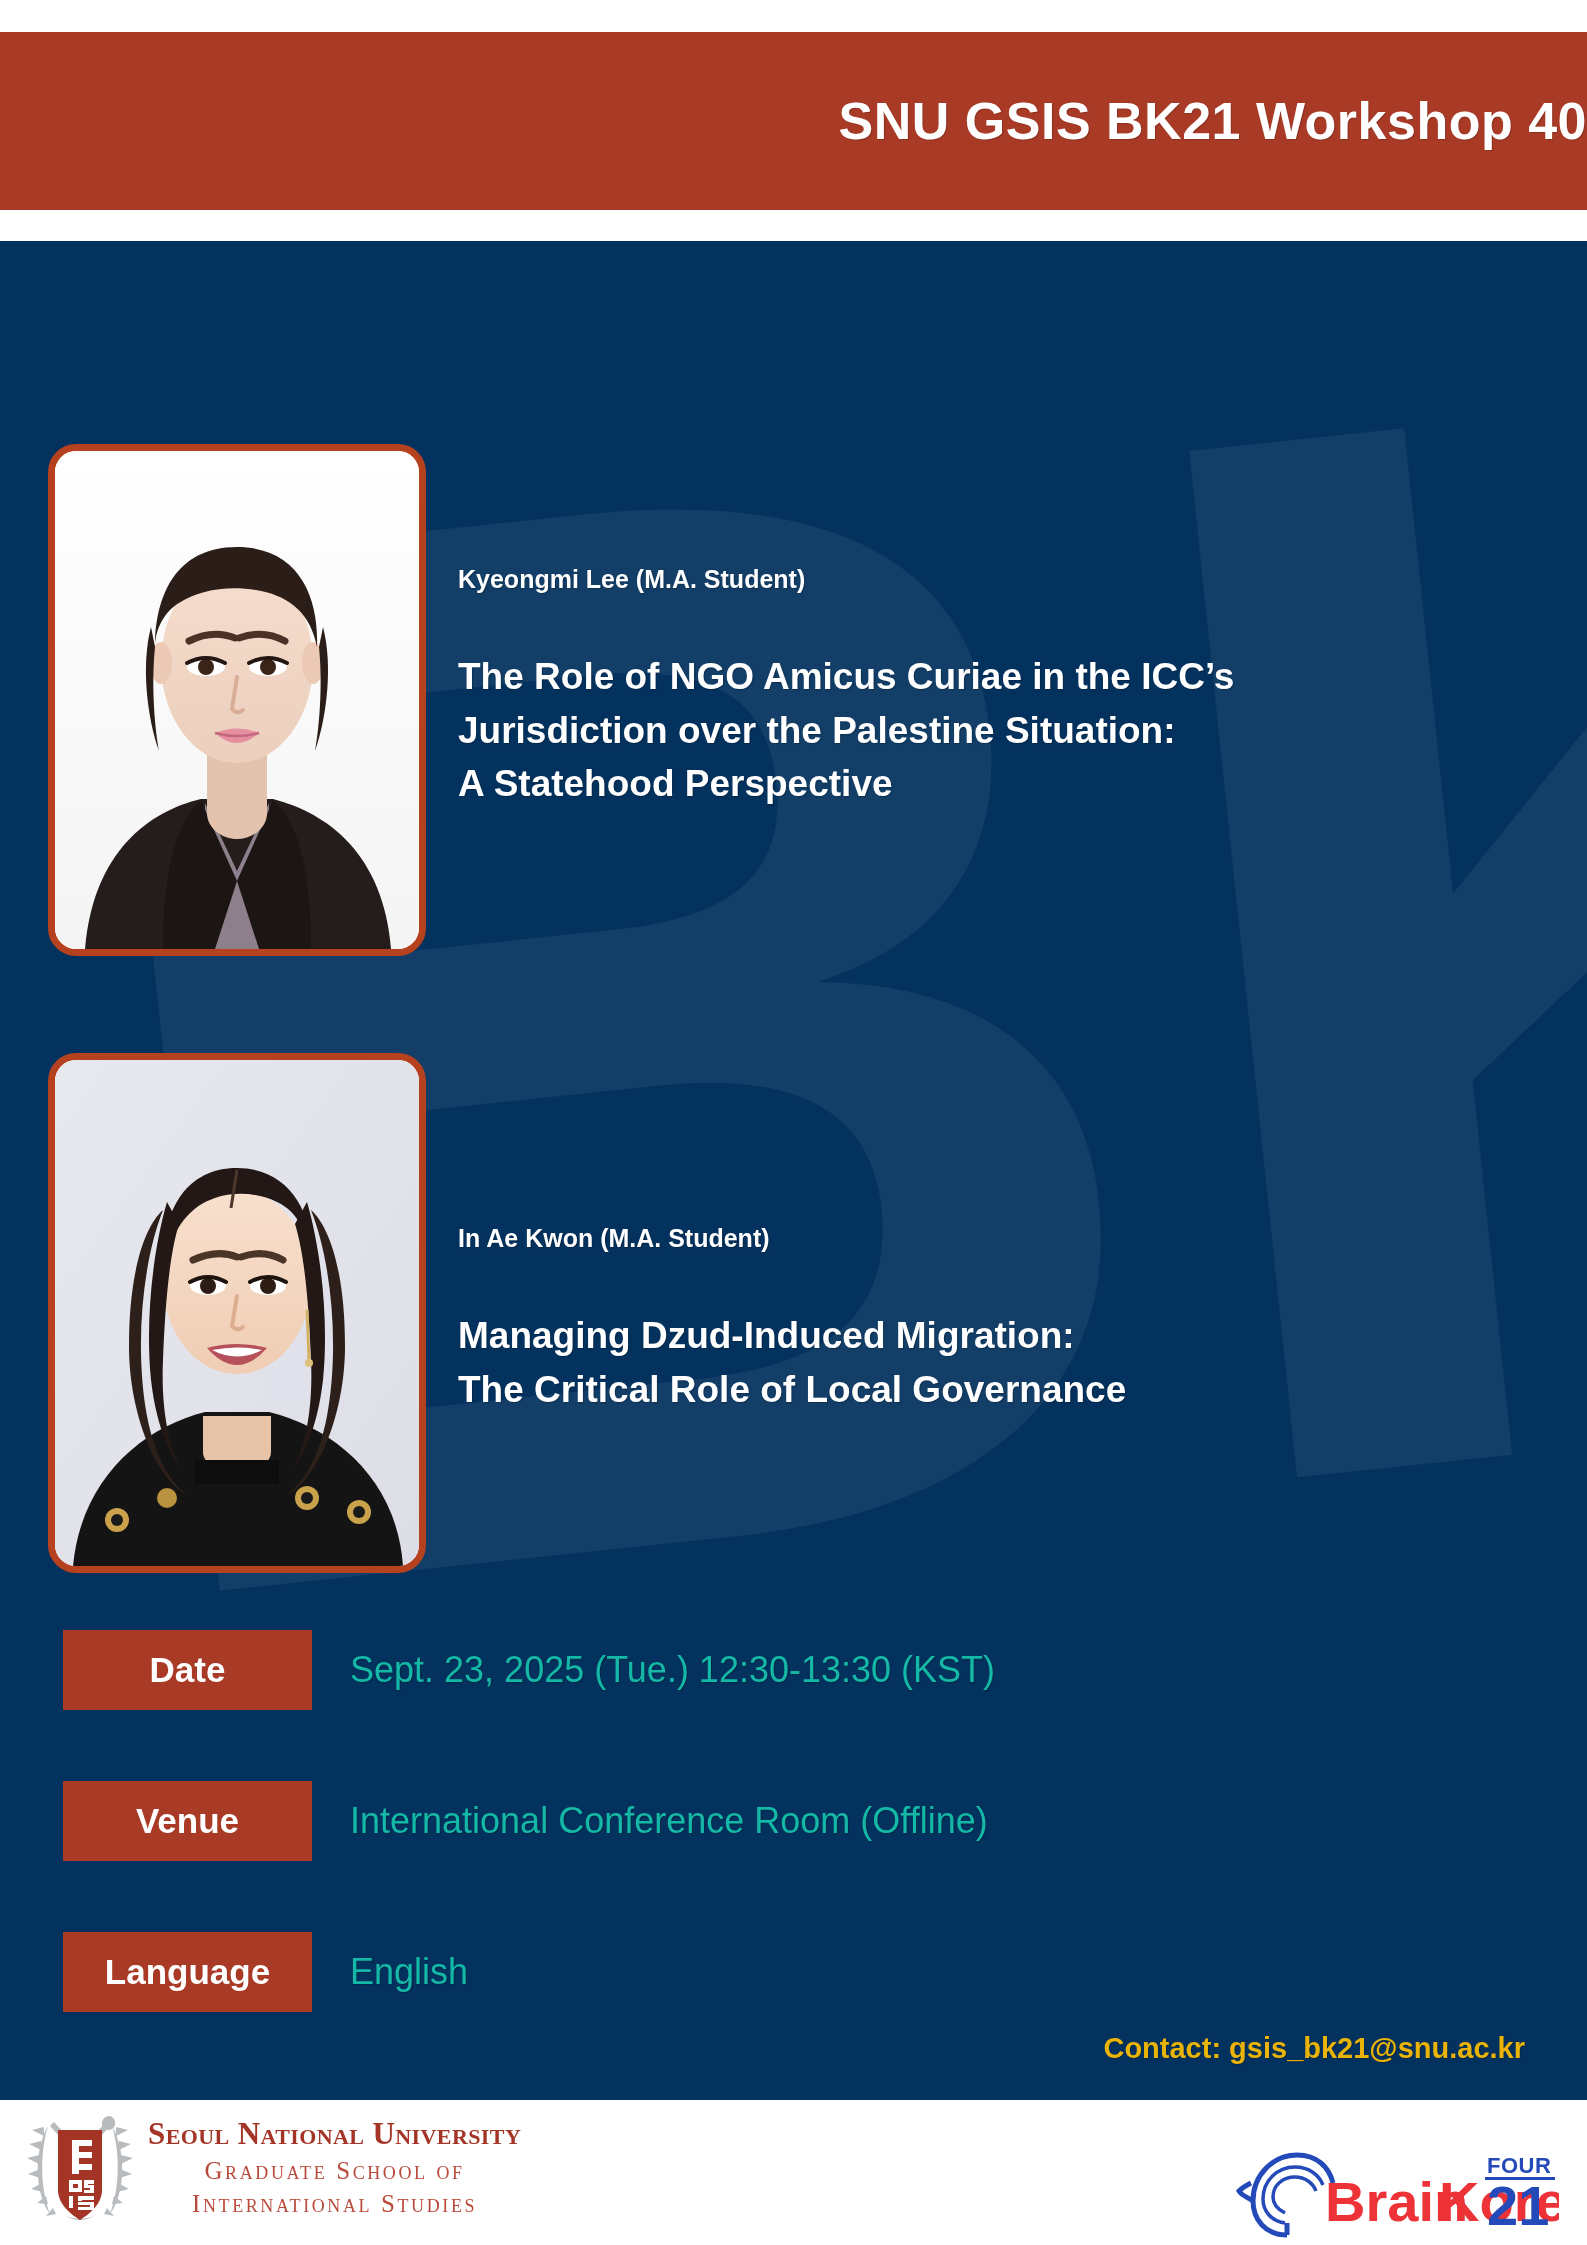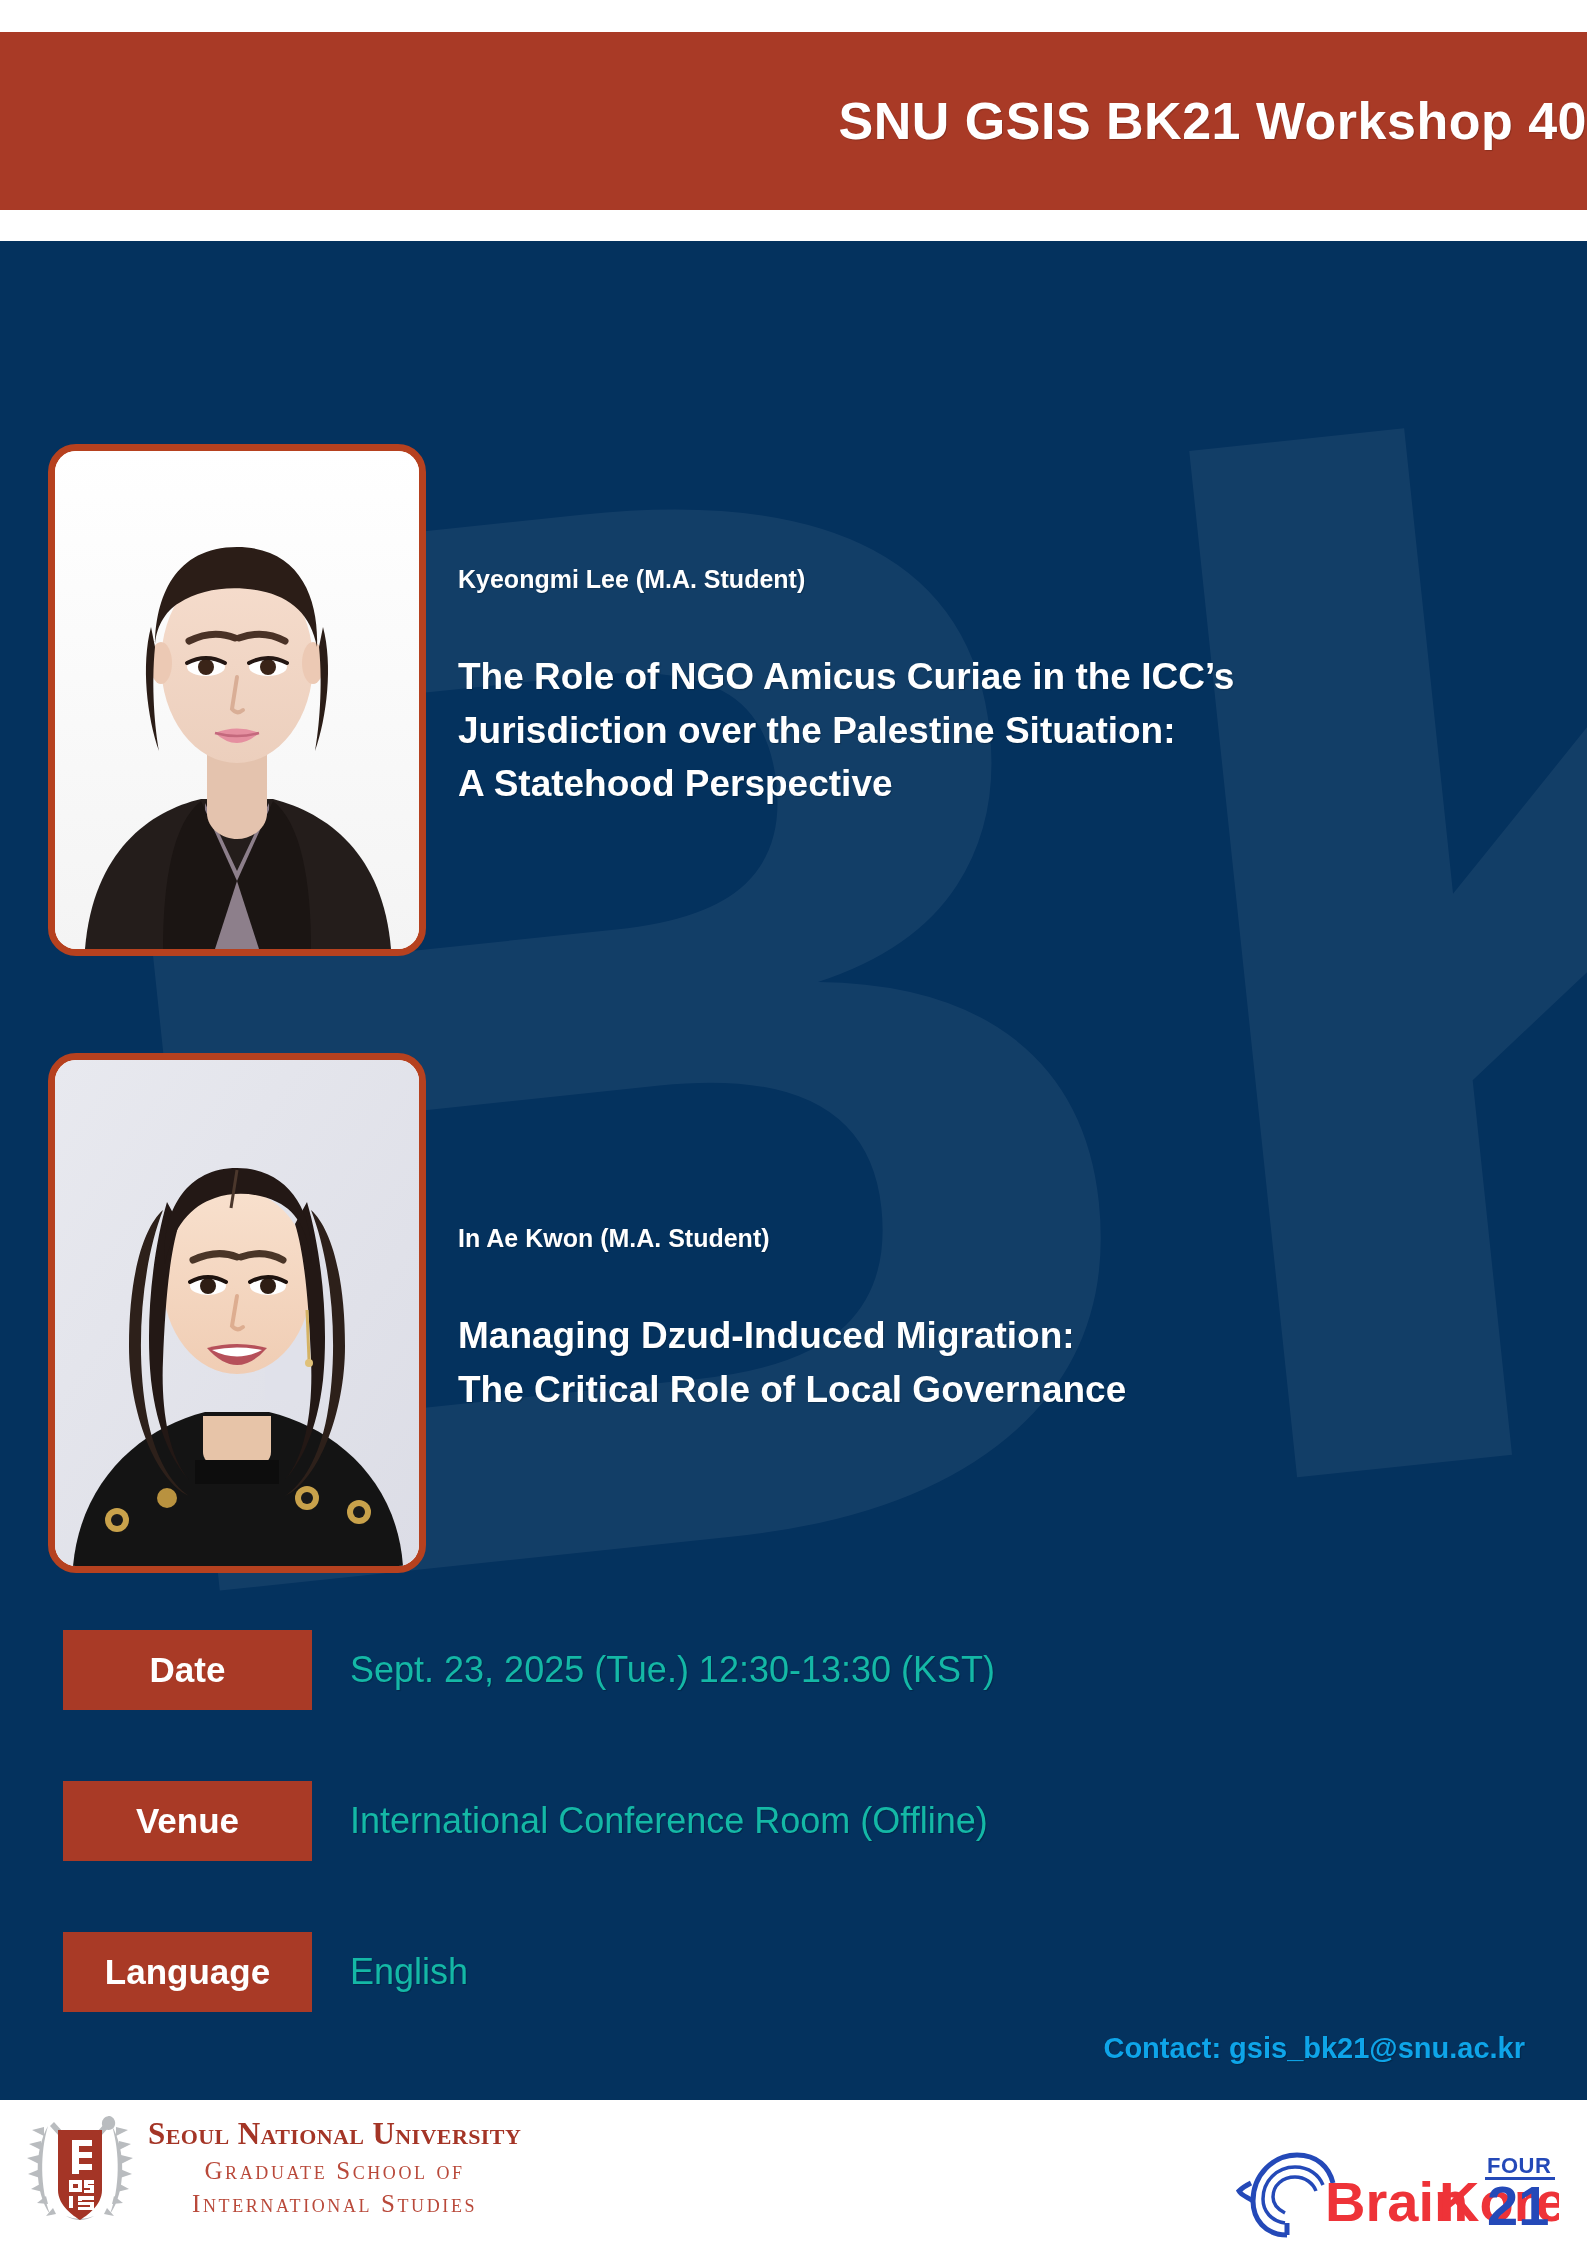--- a/index.html
+++ b/index.html
@@ -169,21 +169,21 @@
     font-weight: normal;
     white-space: nowrap;
     text-shadow: 1px 1px 1px rgba(0,0,0,0.22);
   }
 
   
   .contact {
     position: absolute;
     right: 62px;
     top: 1791px;
-    color: #0ea5e9;
+    color: #eab308;
     font-size: 29px;
     font-weight: bold;
     text-shadow: 1px 1px 1px rgba(0,0,0,0.22);
   }
 
   
   .footer {
     position: relative;
     height: 145px;
     background: #ffffff;

